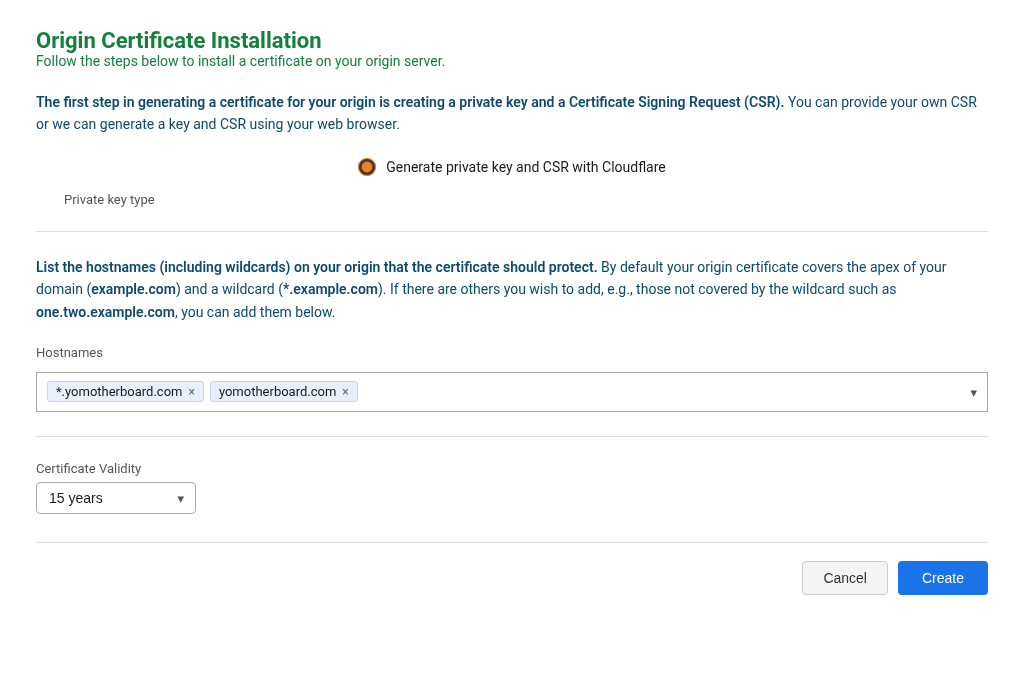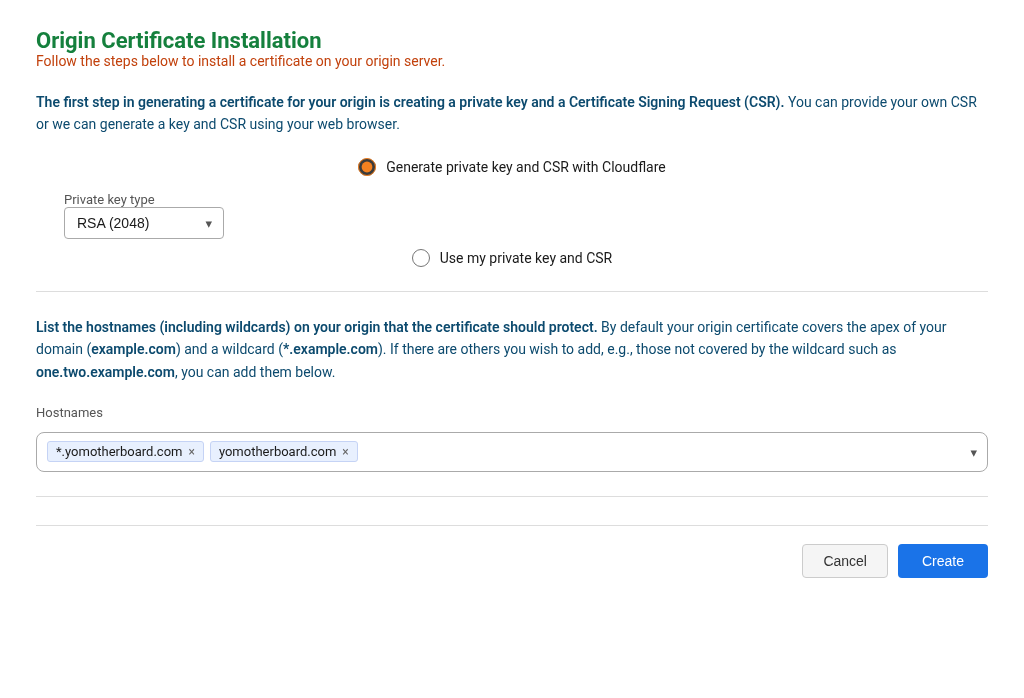--- a/index.html
+++ b/index.html
@@ -23,21 +23,21 @@
     }
 
     .page-title {
       font-size: 22px;
       font-weight: 700;
       color: #15803d;
     }
 
     .page-subtitle {
       font-size: 14px;
-      color: #c2410c;
+      color: #15803d;
       margin-bottom: 22px;
     }
 
     .section-description {
       font-size: 14px;
       line-height: 1.6;
       color: #0c4a6e;
       margin-bottom: 22px;
     }
 
@@ -128,21 +128,21 @@
       margin-bottom: 12px;
       display: block;
     }
 
     .hostnames-input-container {
       display: flex;
       align-items: center;
       flex-wrap: wrap;
       gap: 6px;
       border: 1px solid #aaa;
-      border-radius: 8px;
+      border-radius: 0;
       padding: 6px 10px;
       min-height: 40px;
       background: #fff;
       position: relative;
     }
 
     .hostname-tag {
       display: inline-flex;
       align-items: center;
       background: #e8f0fe;
@@ -226,32 +226,22 @@
 
   <div class="radio-group">
 
     <div class="radio-option">
       <input type="radio" name="csr_option" id="opt1" checked="" style="">
       <label for="opt1" class="radio-label">Generate private key and CSR with Cloudflare</label>
     </div>
 
     <div class="field-group">
       <span class="field-label">Private key type</span>
-      <div class="select-wrapper">
-        <select>
-          <option>RSA (2048)</option>
-          <option>ECDSA (P-256)</option>
-        </select>
-      </div>
-    </div>
-
-    <div class="radio-option" style="margin-top: 10px;">
-      <input type="radio" name="csr_option" id="opt2" style="">
-      <label for="opt2" class="radio-label">Use my private key and CSR</label>
-    </div>
+    </div>
+
   </div>
 
   <hr class="divider">
 
   <p class="section-description">
     <strong>List the hostnames (including wildcards) on your origin that the certificate should protect.</strong><span> By default your origin certificate covers the apex of your domain (</span><strong>example.com</strong><span>) and a wildcard (</span><strong>*.example.com</strong><span>). If there are others you wish to add, e.g., those not covered by the wildcard such as </span><strong>one.two.example.com</strong><span>, you can add them below.</span>
   </p>
 
   <div class="hostnames-section">
     <span class="hostnames-label">Hostnames</span>
@@ -264,18 +254,30 @@
         <span>yomotherboard.com</span>
         <span class="remove-x">×</span>
       </span>
       <span class="dropdown-arrow">▾</span>
     </div>
   </div>
 
   <hr class="divider">
 
 
+  <div class="validity-section">
+    <span class="validity-label">Certificate Validity</span>
+    <div class="select-wrapper">
+      <select>
+        <option>15 years</option>
+        <option>10 years</option>
+        <option>5 years</option>
+        <option>2 years</option>
+        <option>1 year</option>
+      </select>
+    </div>
+  </div>
 
   <div class="button-row">
     <button class="btn-cancel">Cancel</button>
     <button class="btn-create">Create</button>
   </div>
 </div>
 
 </body></html>

